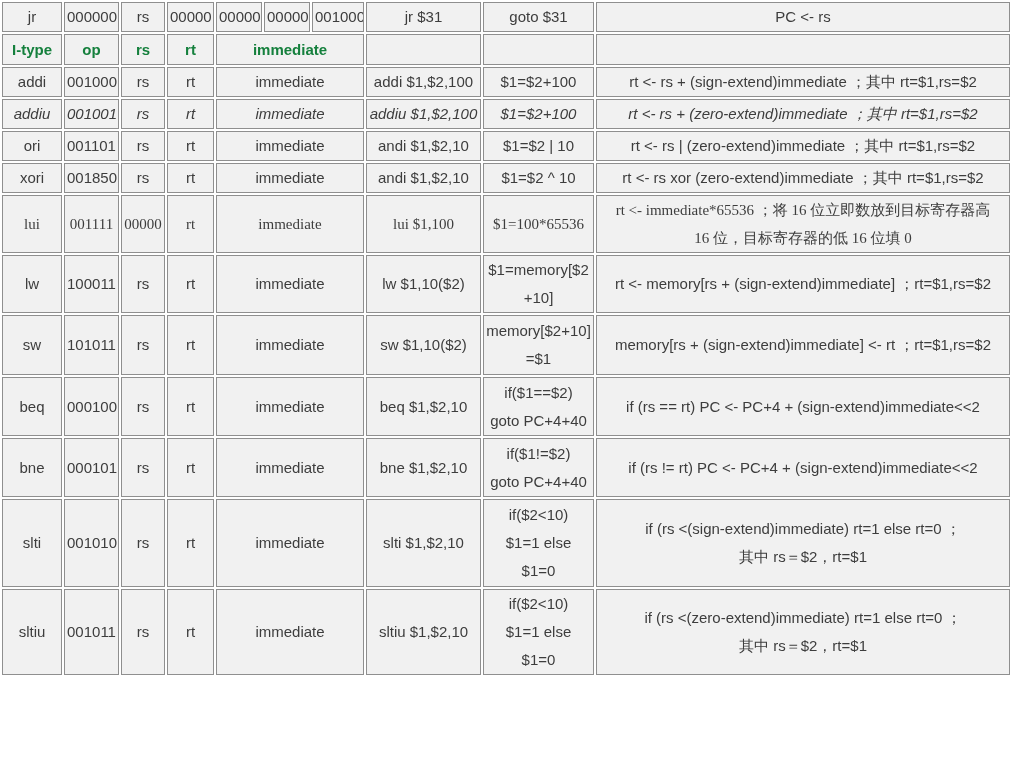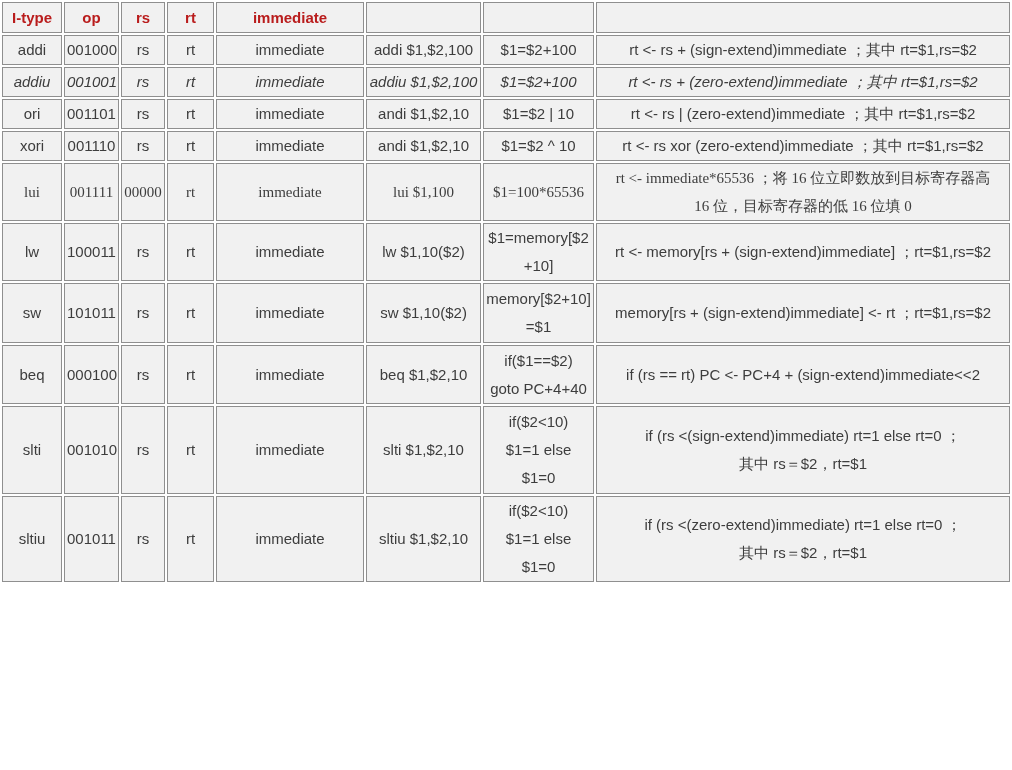--- a/index.html
+++ b/index.html
@@ -26,41 +26,53 @@
     font-size: 15px;
     line-height: 28px;
     text-align: center;
     vertical-align: middle;
     padding: 0 2px;
     white-space: pre-line;
     overflow: hidden;
   }
   table.grid td.hd {
     font-weight: bold;
-    color: #b91c1c;
+    color: #15803d;
   }
 </style>
 </head>
 <body>
 
 <div>
   <table class="grid">
     <colgroup>
       <col style="width:60px">
       <col style="width:55px">
       <col style="width:44px">
       <col style="width:47px">
       <col style="width:46px">
       <col style="width:46px">
       <col style="width:52px">
       <col style="width:115px">
       <col style="width:111px">
       <col style="width:414px">
     </colgroup>
     <tbody>
+        <tr style="height: 30px;">
+          <td>jr</td>
+          <td>000000</td>
+          <td>rs</td>
+          <td>00000</td>
+          <td>00000</td>
+          <td>00000</td>
+          <td>001000</td>
+          <td>jr $31</td>
+          <td>goto $31</td>
+          <td>PC &lt;- rs</td>
+        </tr>
         <tr style="height: 31px;">
           <td class="hd">I-type</td>
           <td class="hd">op</td>
           <td class="hd">rs</td>
           <td class="hd">rt</td>
           <td colspan="3" class="hd">immediate</td>
           <td></td>
           <td></td>
           <td></td>
         </tr>
@@ -89,21 +101,21 @@
           <td>001101</td>
           <td>rs</td>
           <td>rt</td>
           <td colspan="3">immediate</td>
           <td>andi $1,$2,10</td>
           <td>$1=$2 | 10</td>
           <td>rt &lt;- rs | (zero-extend)immediate ；其中 rt=$1,rs=$2</td>
         </tr>
         <tr style="height: 29px;">
           <td>xori</td>
-          <td>001110</td>
+          <td>001850</td>
           <td>rs</td>
           <td>rt</td>
           <td colspan="3">immediate</td>
           <td>andi $1,$2,10</td>
           <td>$1=$2 ^ 10</td>
           <td>rt &lt;- rs xor (zero-extend)immediate ；其中 rt=$1,rs=$2</td>
         </tr>
         <tr style="height: 50px; font-family: Liberation Serif, serif;">
           <td>lui</td>
           <td>001111</td>
@@ -140,20 +152,31 @@
         <tr style="height: 59px;">
           <td>beq</td>
           <td>000100</td>
           <td>rs</td>
           <td>rt</td>
           <td colspan="3">immediate</td>
           <td>beq $1,$2,10</td>
           <td>if($1==$2)
 goto PC+4+40</td>
           <td>if (rs == rt) PC &lt;- PC+4 + (sign-extend)immediate&lt;&lt;2</td>
+        </tr>
+        <tr style="height: 59px;">
+          <td>bne</td>
+          <td>000101</td>
+          <td>rs</td>
+          <td>rt</td>
+          <td colspan="3">immediate</td>
+          <td>bne $1,$2,10</td>
+          <td>if($1!=$2)
+goto PC+4+40</td>
+          <td>if (rs != rt) PC &lt;- PC+4 + (sign-extend)immediate&lt;&lt;2</td>
         </tr>
         <tr style="height: 88px;">
           <td>slti</td>
           <td>001010</td>
           <td>rs</td>
           <td>rt</td>
           <td colspan="3">immediate</td>
           <td>slti $1,$2,10</td>
           <td>if($2&lt;10)
 $1=1 else

